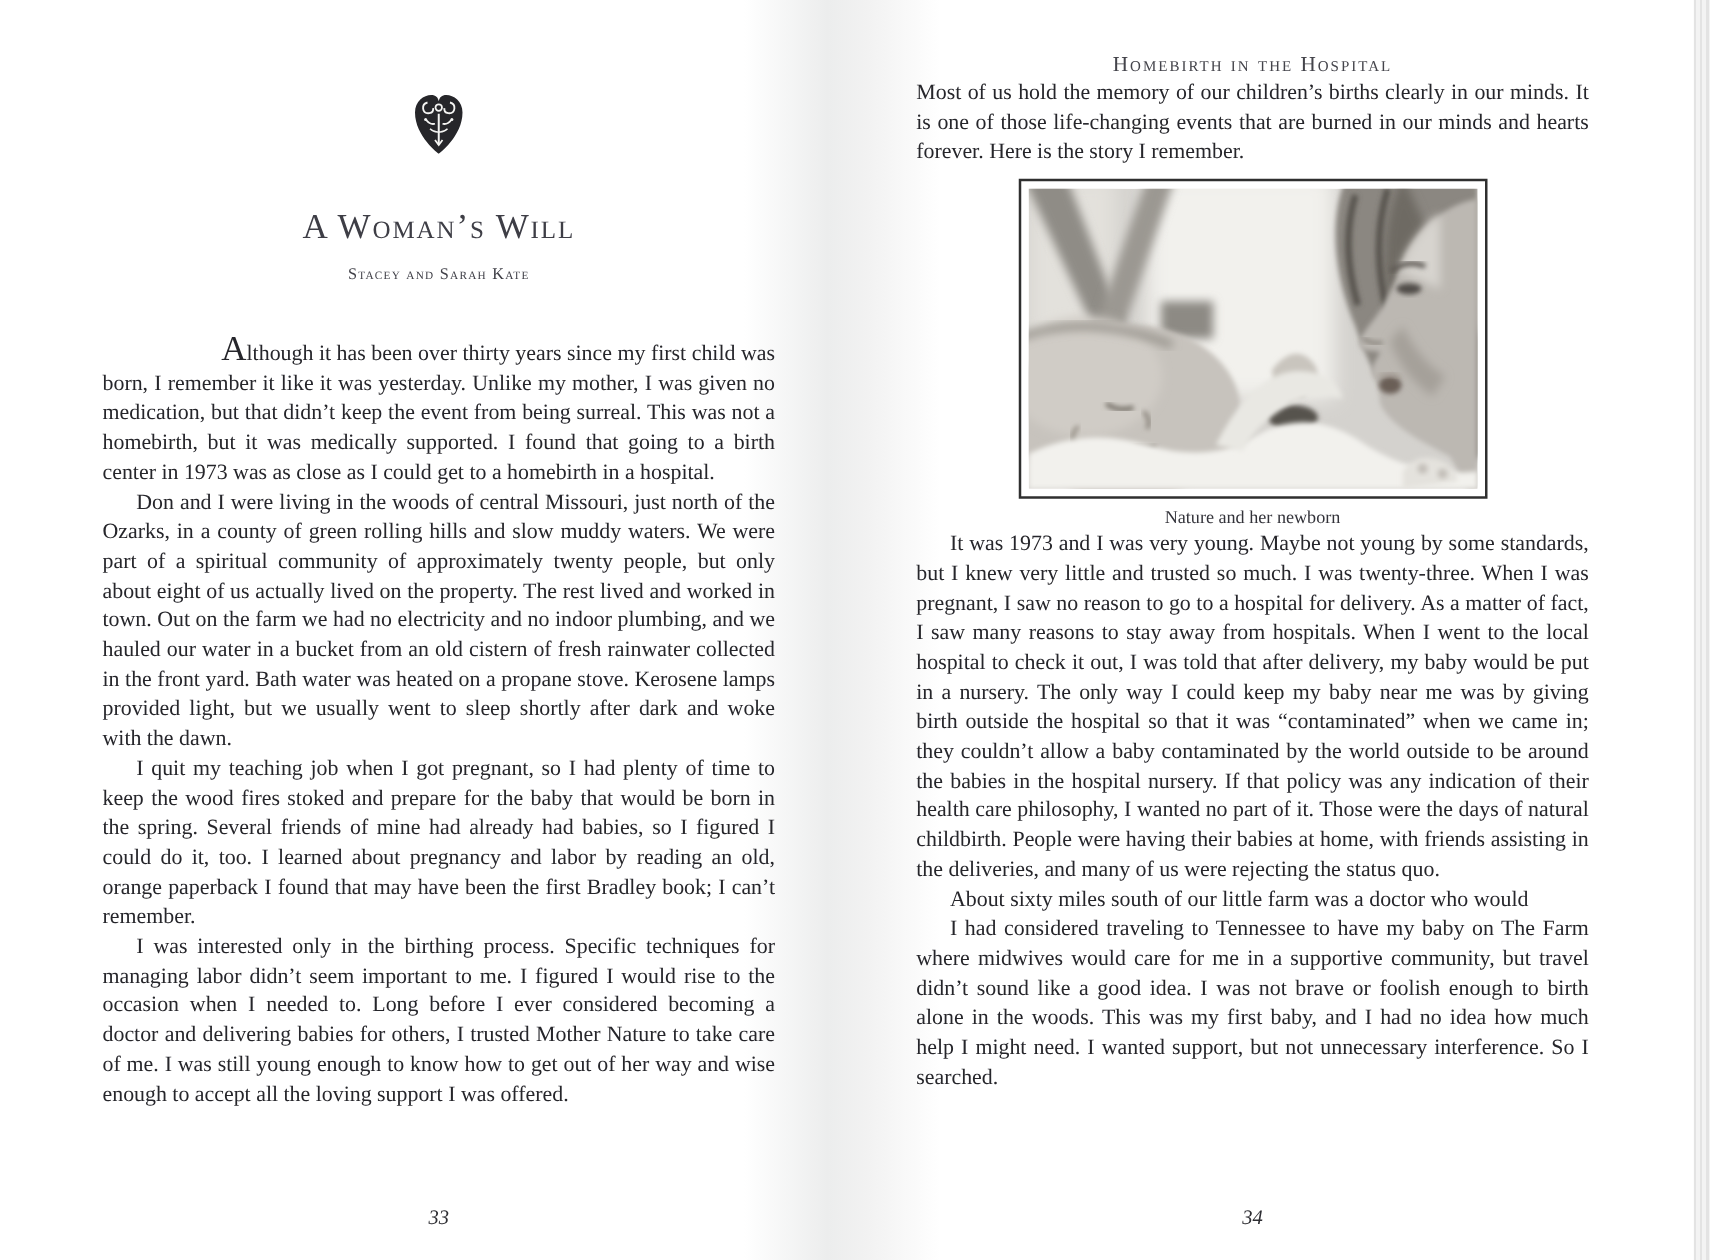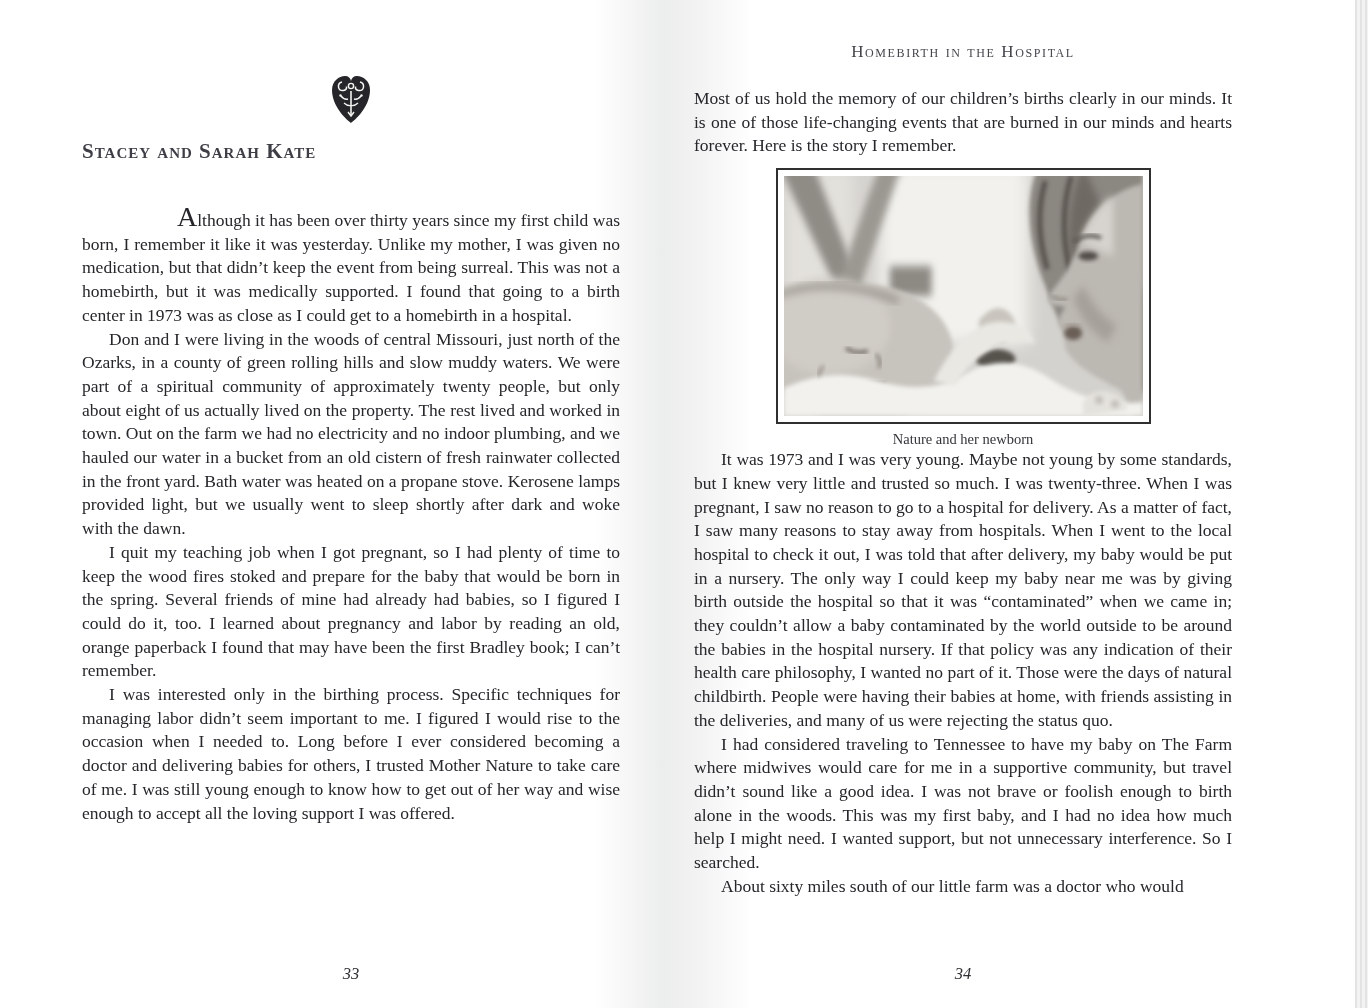--- a/index.html
+++ b/index.html
@@ -10,41 +10,41 @@
     background:
       linear-gradient(to right,
         #ffffff 0%, #ffffff 43.5%,
         #eceded 48.4%, #f2f2f2 50.8%,
         #ffffff 55%, #ffffff 100%);
     font-family:"Liberation Serif","DejaVu Serif",serif;
     color:#26262b;
   }
   .page { position:absolute; top:0; height:100%; width:538px; }
   .page-left  { left:82px; }
-  .page-right { left:694px; }
+  .page-right { left:733px; }
 
   
   .ornament { width:44px; height:52px; margin:74px auto 0 auto; }
   .ornament svg { display:block; width:100%; height:100%; }
 
   .chapter-title {
     margin:40px 0 0 0;
     text-align:center;
     font-weight:normal;
     font-variant:small-caps;
     font-size:28px;
     letter-spacing:1.5px;
     color:#3e3e46;
   }
   .chapter-subtitle {
     margin:13px 0 0 0;
-    text-align:left;
-    font-weight:bold;
+    text-align:center;
+    font-weight:normal;
     font-variant:small-caps;
-    font-size:21px;
+    font-size:13px;
     letter-spacing:1px;
     color:#3e3e46;
   }
   .body-text { margin-top:39px; }
   .body-text p, .para-list p, .intro-para {
     margin:0;
     font-size:17.5px;
     line-height:23.7px;
     text-align:justify;
     color:#26262b;
@@ -62,21 +62,21 @@
   
   .running-head {
     margin:42px 0 0 0;
     text-align:center;
     font-weight:normal;
     font-variant:small-caps;
     font-size:17px;
     letter-spacing:1.6px;
     color:#44444b;
   }
-  .intro-para { margin-top:25px; }
+  .intro-para { }
 
   .photo-figure { margin:10px 0 0 0; text-align:center; }
   .photo-frame {
     margin:0 auto;
     width:359px; height:240px;
     border:2px solid #2f2f2f;
     padding:6px;
     background:#ffffff;
   }
   .photo-frame svg { display:block; width:100%; height:100%; }
@@ -111,20 +111,21 @@
         <path d="M31,8 q4,1 3.5,5 q-0.5,4 -5,3.5 q-3.5,-0.5 -3,-4" fill="none" stroke="#f4f4f2" stroke-width="1.5"></path>
         <path d="M22,17 L22,42" stroke="#f4f4f2" stroke-width="1.6"></path>
         <path d="M19,38 L22,42 L25,38" fill="none" stroke="#f4f4f2" stroke-width="1.4"></path>
         <path d="M12,22 q3,4 7,3 M32,22 q-3,4 -7,3" fill="none" stroke="#f4f4f2" stroke-width="1.4"></path>
         <circle cx="11.5" cy="21.5" r="1.2" fill="#f4f4f2"></circle>
         <circle cx="32.5" cy="21.5" r="1.2" fill="#f4f4f2"></circle>
         <path d="M15,29 q3,3 7,2.5 M29,29 q-3,3 -7,2.5" fill="none" stroke="#f4f4f2" stroke-width="1.2"></path>
       </svg>
     </div>
 
+    <h1 class="chapter-title">A Woman’s Will</h1>
     <h2 class="chapter-subtitle">Stacey and Sarah Kate</h2>
 
     <div class="body-text">
       <p class="opening-para"><span class="opening-initial">A</span><span>lthough it has been over thirty years since my first child was born, I remember it like it was yesterday. Unlike my mother, I was given no medication, but that didn’t keep the event from being surreal. This was not a homebirth, but it was medically supported. I found that going to a birth center in 1973 was as close as I could get to a homebirth in a hospital.</span></p>
       <div class="para-list">
           <p>Don and I were living in the woods of central Missouri, just north of the Ozarks, in a county of green rolling hills and slow muddy waters. We were part of a spiritual community of approximately twenty people, but only about eight of us actually lived on the property. The rest lived and worked in town. Out on the farm we had no electricity and no indoor plumbing, and we hauled our water in a bucket from an old cistern of fresh rainwater collected in the front yard. Bath water was heated on a propane stove. Kerosene lamps provided light, but we usually went to sleep shortly after dark and woke with the dawn.</p>
           <p>I quit my teaching job when I got pregnant, so I had plenty of time to keep the wood fires stoked and prepare for the baby that would be born in the spring. Several friends of mine had already had babies, so I figured I could do it, too. I learned about pregnancy and labor by reading an old, orange paperback I found that may have been the first Bradley book; I can’t remember.</p>
           <p>I was interested only in the birthing process. Specific techniques for managing labor didn’t seem important to me. I figured I would rise to the occasion when I needed to. Long before I ever considered becoming a doctor and delivering babies for others, I trusted Mother Nature to take care of me. I was still young enough to know how to get out of her way and wise enough to accept all the loving support I was offered.</p>
         </div>
     </div>
@@ -200,21 +201,21 @@
           <path d="M300,226 q10,-14 26,-10 q16,4 18,18 l-44,6 Z" fill="#e4e2dd" filter="url(#b2)"></path>
           <circle cx="316" cy="224" r="4" fill="#c2beb8" filter="url(#b2)"></circle>
           <circle cx="332" cy="228" r="4" fill="#c2beb8" filter="url(#b2)"></circle>
         </svg>
       </div>
       <figcaption class="photo-caption">Nature and her newborn</figcaption>
     </figure>
 
     <div class="para-list right-paras">
         <p>It was 1973 and I was very young. Maybe not young by some standards, but I knew very little and trusted so much. I was twenty-three. When I was pregnant, I saw no reason to go to a hospital for delivery. As a matter of fact, I saw many reasons to stay away from hospitals. When I went to the local hospital to check it out, I was told that after delivery, my baby would be put in a nursery. The only way I could keep my baby near me was by giving birth outside the hospital so that it was “contaminated” when we came in; they couldn’t allow a baby contaminated by the world outside to be around the babies in the hospital nursery. If that policy was any indication of their health care philosophy, I wanted no part of it. Those were the days of natural childbirth. People were having their babies at home, with friends assisting in the deliveries, and many of us were rejecting the status quo.</p>
+        <p>About sixty miles south of our little farm was a doctor who would</p>
         <p>I had considered traveling to Tennessee to have my baby on The Farm where midwives would care for me in a supportive community, but travel didn’t sound like a good idea. I was not brave or foolish enough to birth alone in the woods. This was my first baby, and I had no idea how much help I might need. I wanted support, but not unnecessary interference. So I searched.</p>
-        <p>About sixty miles south of our little farm was a doctor who would</p>
       </div>
 
     <div class="folio">34</div>
   </div>
 
   <div class="page-edge"></div>
 </div>
 
 </body></html>

